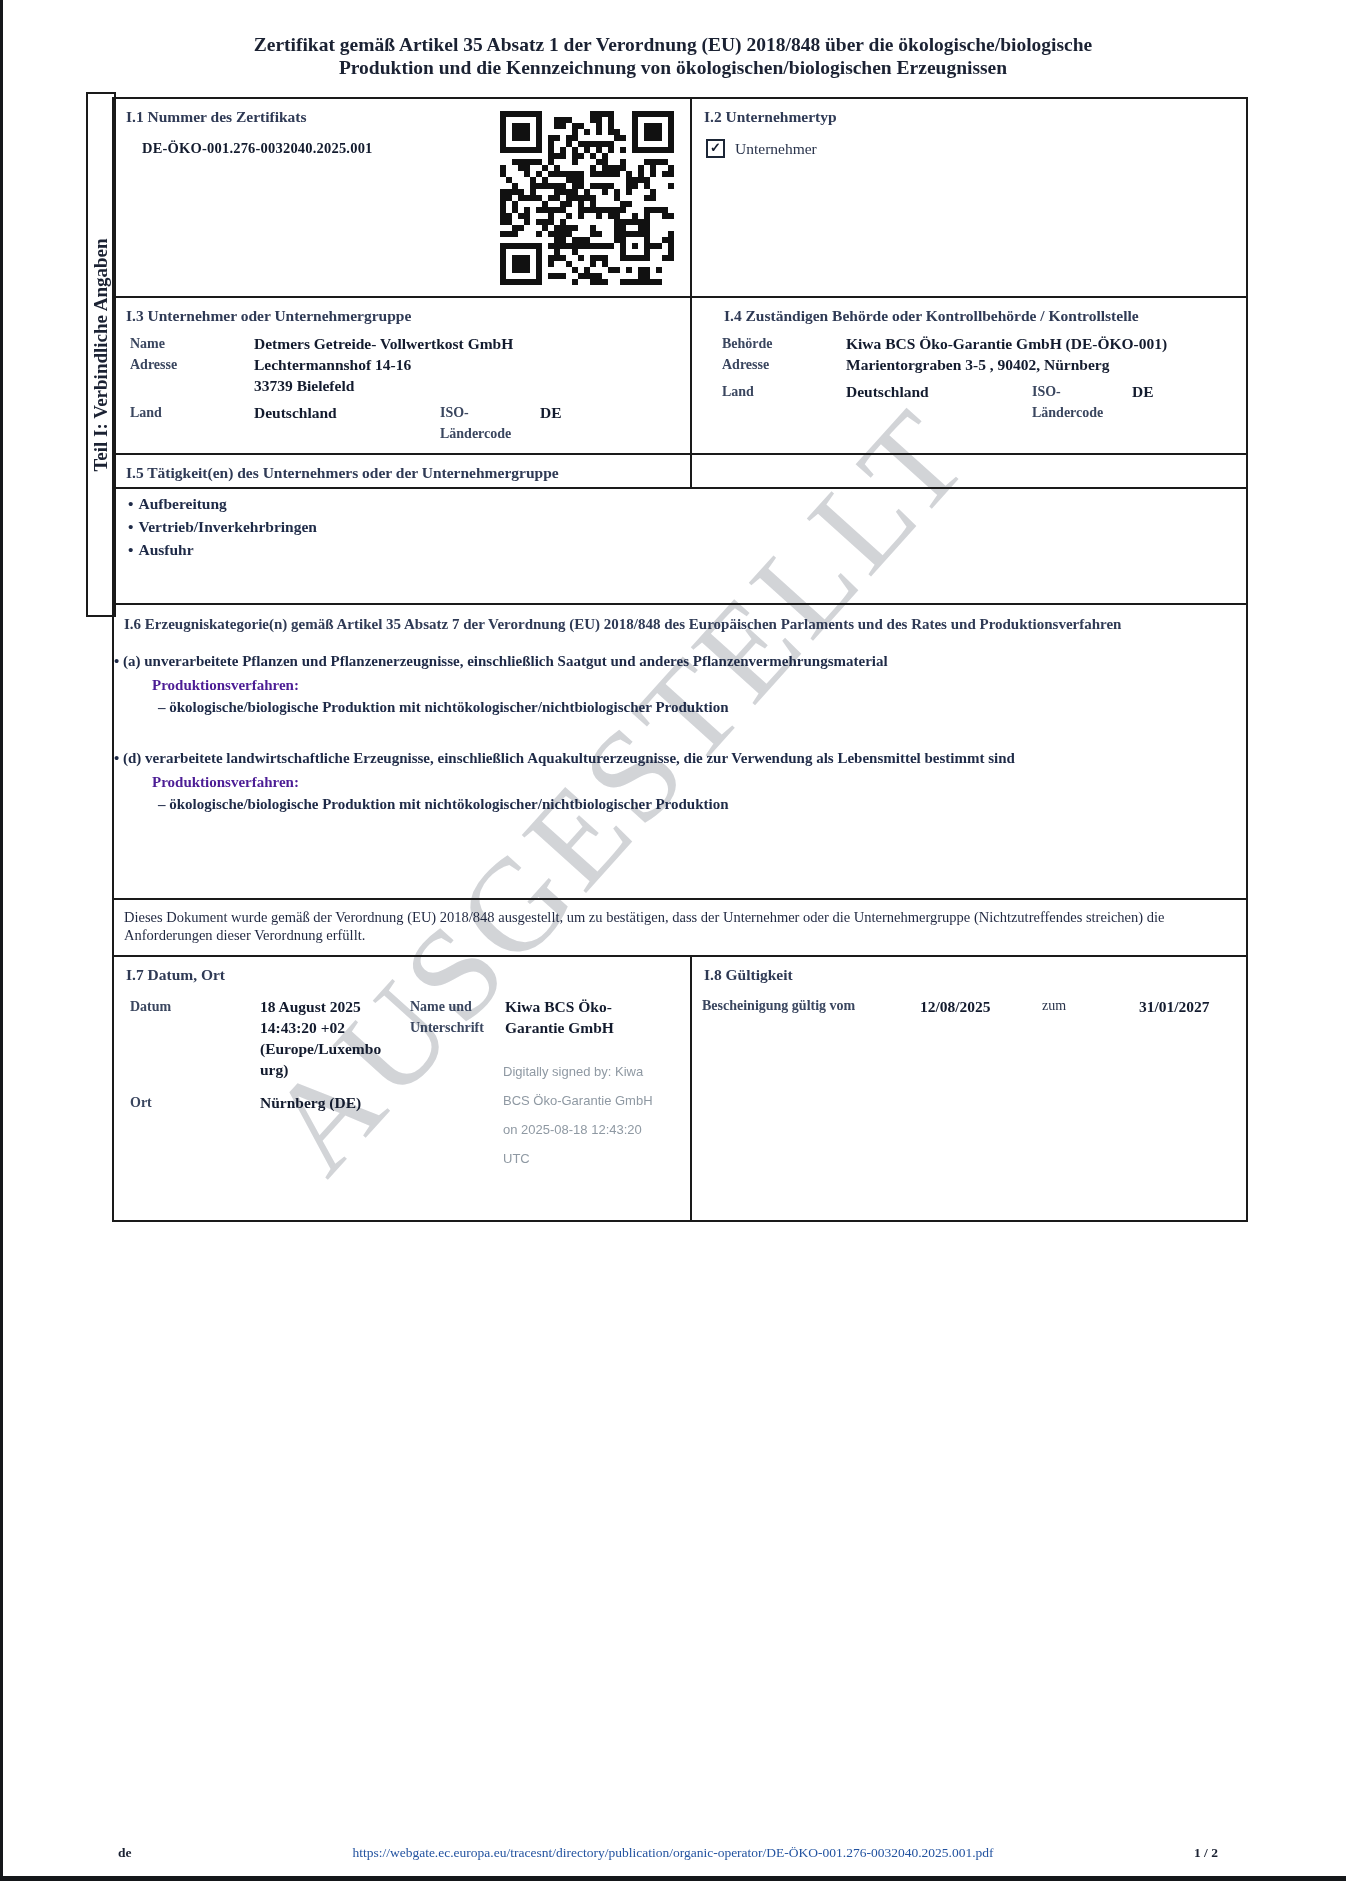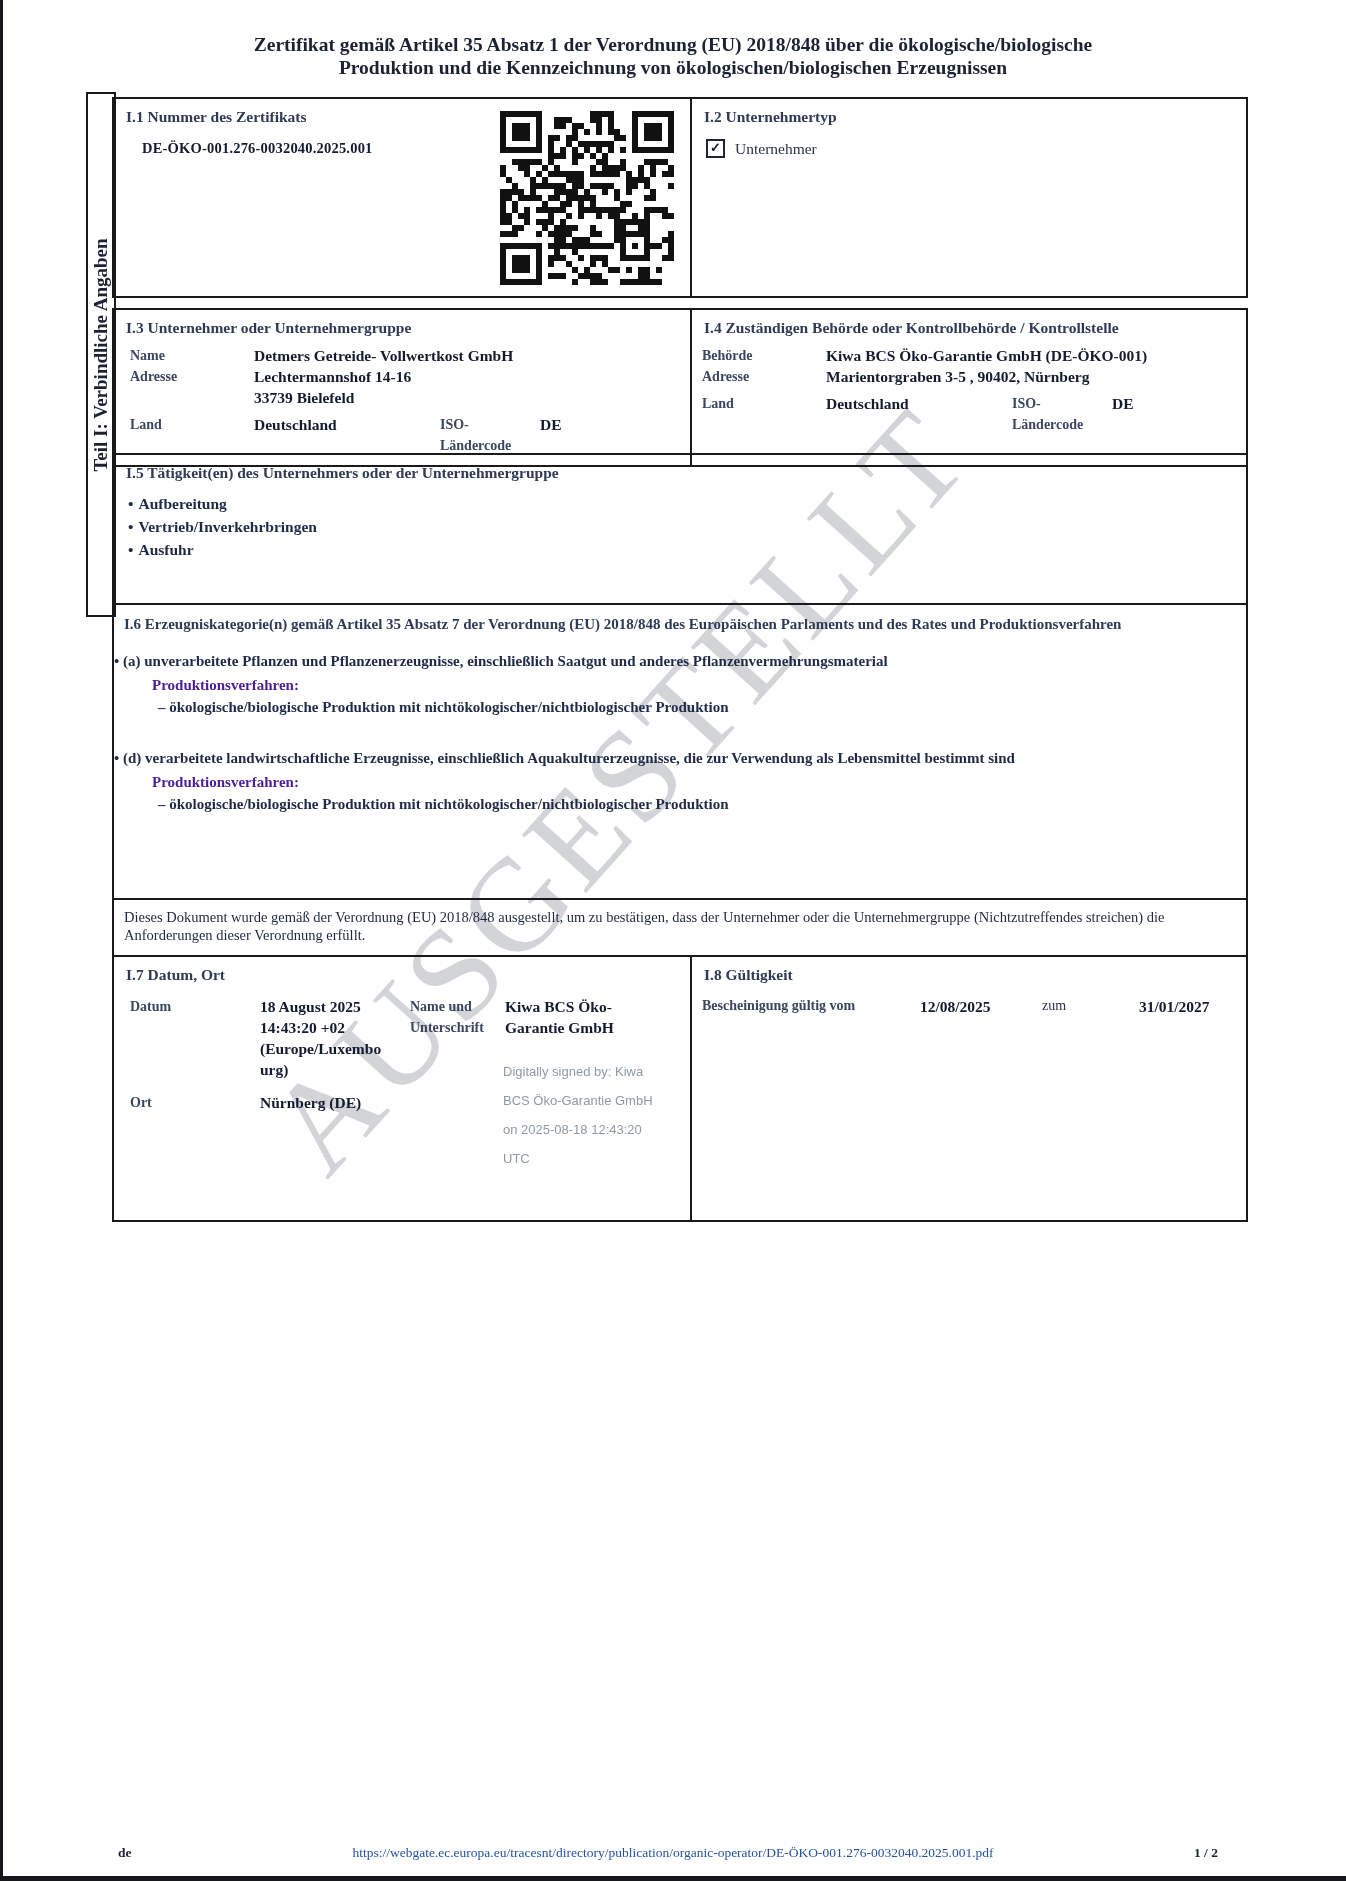--- a/index.html
+++ b/index.html
@@ -24,21 +24,21 @@
        z-index:2;box-sizing:border-box;}
   .row-split{display:flex;justify-content:flex-end;}
   .cell-l{width:578px;border-right:2px solid #1a1a1a;box-sizing:border-box;position:relative;}
   .cell-r{flex:1;position:relative;box-sizing:border-box;}
 
   .sec-title{font-size:15.5px;font-weight:700;color:#2f3a55;padding:8px 10px 0 12px;line-height:19px;}
   .lbl{font-weight:700;color:#3a465f;font-size:14px;}
   .val{font-weight:700;color:#131b2e;font-size:15.5px;}
 
   #rowA{top:97px;height:201px;}
-  #rowB{top:308px;height:159px;}
+  #rowB{top:296px;height:193px;gap:20px;}
   #rowC{top:453px;height:152px;}
   #rowD{top:603px;height:297px;}
   #rowE{top:898px;height:59px;}
   #rowF{top:955px;height:267px;}
 
   .cert-number{margin:14px 0 0 28px;font-size:14.5px;font-weight:700;letter-spacing:.2px;color:#131b2e;}
   #qr{position:absolute;left:386px;top:12px;width:174px;height:174px;}
 
   .cb-row{margin:13px 0 0 14px;display:flex;align-items:center;}
   .cb{display:inline-block;width:15px;height:15px;border:2px solid #1c2636;margin-right:10px;

